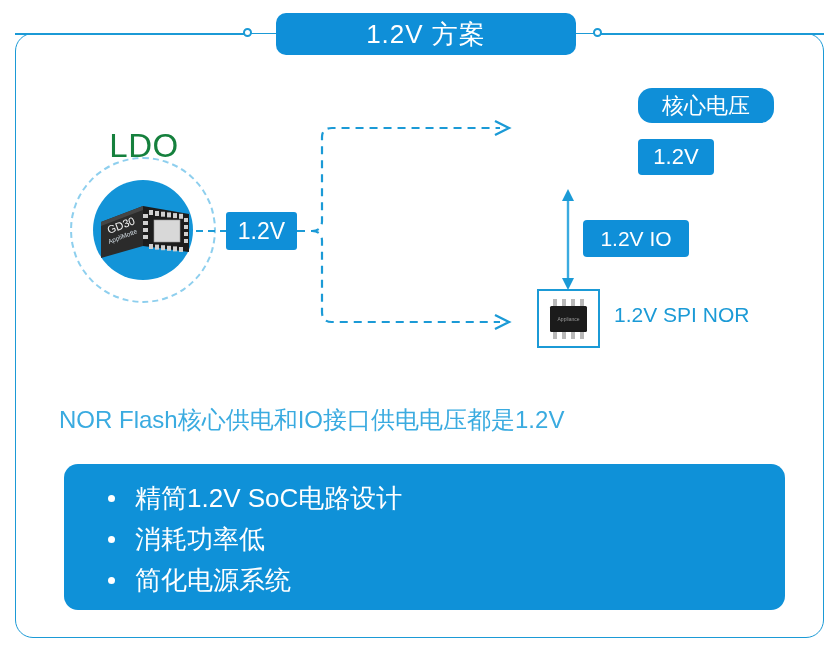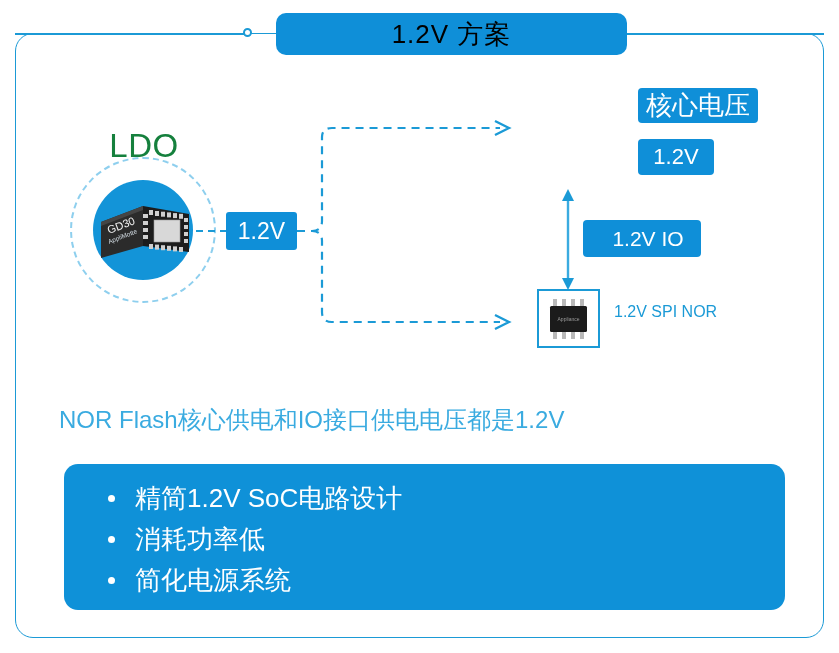--- a/index.html
+++ b/index.html
@@ -31,25 +31,25 @@
     border-radius: 18px;
     box-sizing: border-box;
     background: transparent;
   }
 
   
   .title-banner {
     position: absolute;
     left: 276px;
     top: 13px;
-    width: 351px;
+    width: 300px;
     height: 42px;
     background: #0f8fd8;
     border-radius: 10px;
-    color: #000000;
+    color: #ffffff;
     font-size: 26px;
     line-height: 42px;
     text-align: center;
     letter-spacing: 1px;
     white-space: nowrap;
   }
   .conn {
     position: absolute;
     top: 33px;
     height: 2px;
@@ -122,44 +122,43 @@
     top: 212px;
     width: 71px;
     height: 38px;
     line-height: 38px;
     font-size: 23px;
     border-radius: 3px;
   }
   .badge-core-voltage {
     left: 638px;
     top: 88px;
-    width: 120px;
+    width: 136px;
     height: 35px;
     line-height: 35px;
-    font-size: 26px;
-    border-radius: 4px;
+    font-size: 22px;
+    border-radius: 14px;
   }
   .badge-core-value {
     left: 638px;
     top: 139px;
     width: 76px;
     height: 36px;
     line-height: 36px;
     font-size: 22px;
     border-radius: 4px;
   }
   .badge-io {
     left: 583px;
     top: 220px;
     width: 106px;
     height: 37px;
     line-height: 37px;
     font-size: 21px;
     border-radius: 4px;
-    padding-left: 12px;
   }
 
   
   .soc-box {
     position: absolute;
     left: 511px;
     top: 80px;
     width: 113px;
     height: 110px;
     border: 2px solid #1b9ad6;
@@ -186,21 +185,21 @@
     position: absolute;
     left: 545px;
     top: 298px;
     width: 47px;
     height: 42px;
   }
   .nor-label {
     position: absolute;
     left: 614px;
     top: 303px;
-    font-size: 16px;
+    font-size: 21px;
     color: #1b9ad6;
     white-space: nowrap;
   }
 
   
   .route { position: absolute; left: 0; top: 0; width: 839px; height: 653px; pointer-events: none; }
 
   
   .caption {
     position: absolute;

